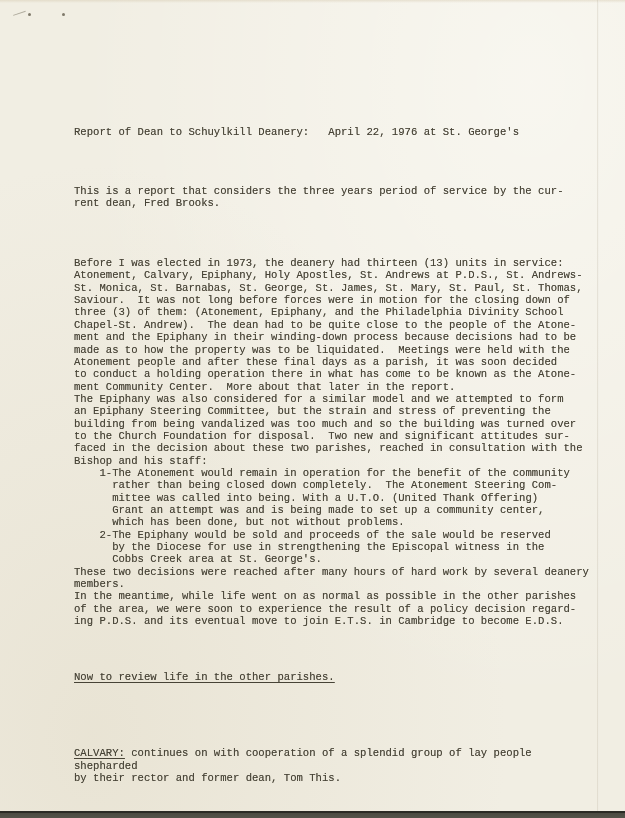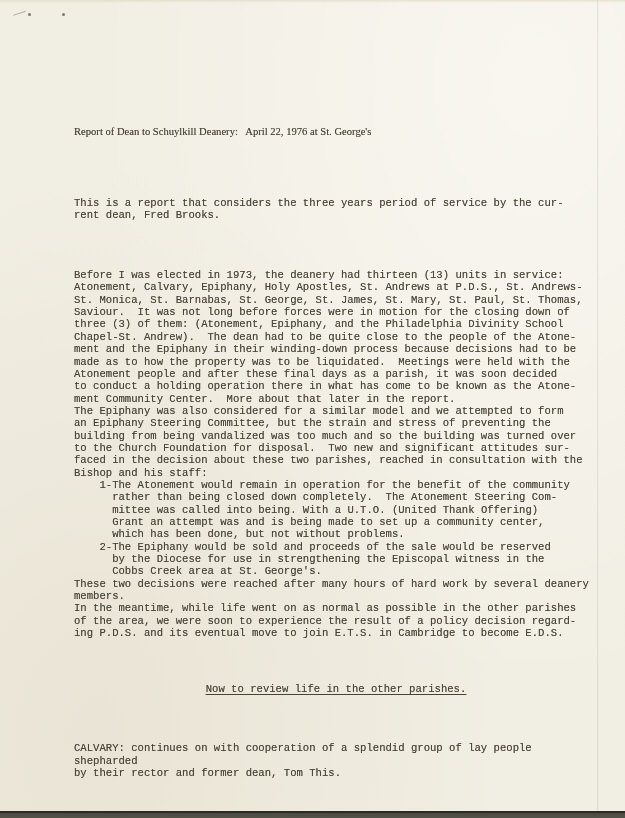--- a/index.html
+++ b/index.html
@@ -34,27 +34,27 @@
   }
   .doc {
     position: absolute;
     left: 74px; top: 101px; width: 524px;
     color: #474336;
     font-size: 10.6px;
     line-height: 12.35px;
     text-shadow: 0 0 0.6px rgba(71,67,54,0.55);
     white-space: pre-wrap;
   }
-  .title { margin-bottom: 34px; font-family: Liberation Serif, serif; }
+  .title { margin-bottom: 22px; }
   .intro { margin-bottom: 23px; }
   .main  { margin-bottom: 19px; }
-  .heading { margin-bottom: 10px; text-decoration: underline; text-underline-offset: 2px; text-align: center; }
+  .heading { margin-bottom: 27px; text-decoration: underline; text-underline-offset: 2px; }
   .parish { margin-bottom: 6px; }
   .parish.holy { margin-bottom: 13px; }
-  .parish .lead { text-underline-offset: 2px; }
+  .parish .lead { text-decoration: underline; text-underline-offset: 2px; }
 </style>
 </head>
 <body>
 
 <div class="pen-scratch"></div>
 <div class="staple-mark m1"></div>
 <div class="staple-mark m2"></div>
 
 <div class="doc">
   <div class="title">Report of Dean to Schuylkill Deanery:   April 22, 1976 at St. George's</div>

